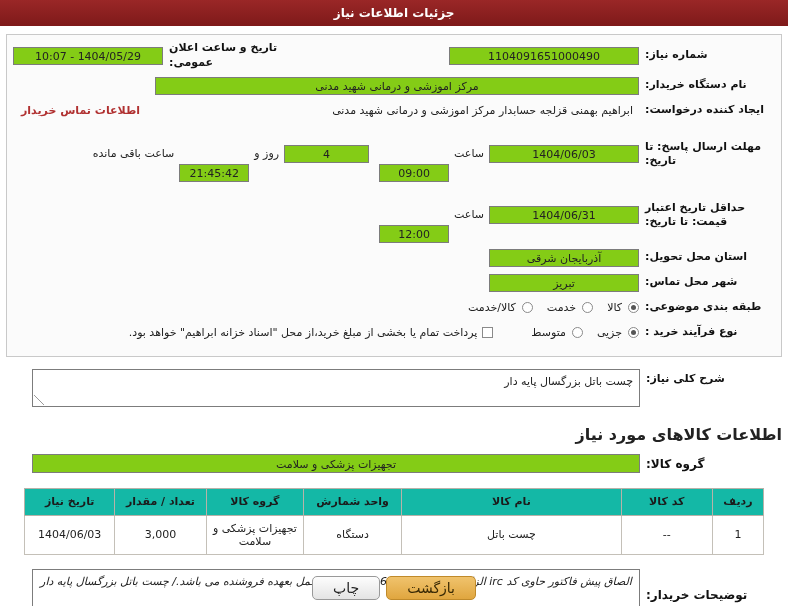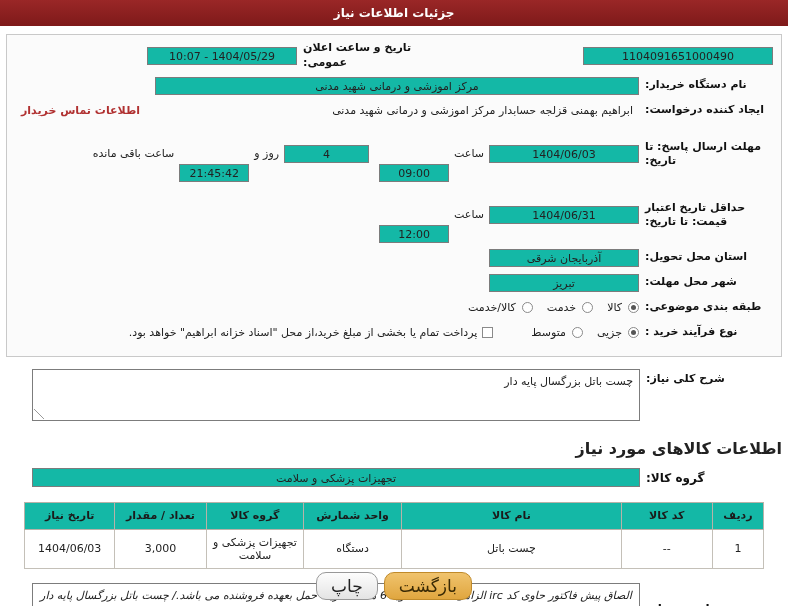--- a/index.html
+++ b/index.html
@@ -104,21 +104,21 @@
     font-weight: bold;
     font-size: 11px;
     color: #111;
     line-height: 1.35;
   }
   .lbl.two {
     line-height: 1.25;
   }
   .fld {
     border: 1px solid #7c7c7c;
-    background: #14b8a6;
+    background: #84cc16;
     height: 18px;
     line-height: 18px;
     padding: 0 5px;
     font-size: 11px;
     box-sizing: border-box;
     text-align: center;
     overflow: hidden;
     white-space: nowrap;
   }
   .gap { width: 10px; flex: 0 0 10px; }
@@ -239,26 +239,26 @@
     position: absolute;
     bottom: 6px;
     left: 0;
     width: 788px;
     display: flex;
     justify-content: center;
     gap: 6px;
     z-index: 10;
   }
   .btn {
-    font-size: 17px;
-    padding: 3px 14px;
+    font-size: 14px;
+    padding: 3px 20px;
     border: 1px solid #999;
     background: linear-gradient(#fdfdfd, #e4e4e4);
     cursor: pointer;
-    border-radius: 10px;
+    border-radius: 5px;
   }
   .btn.warn {
     background: linear-gradient(#f0c36d, #e0a63f);
     border-color: #c08a2a;
     color: #3a2a05;
   }
 </style>
 </head>
 <body>
 
@@ -267,20 +267,21 @@
 </div>
 
 <div class="wm-logo"></div>
 <div class="watermark">
   <span class="wm-a">Aria</span><span class="wm-a">Tender</span><span class="wm-red">.ir</span>
 </div>
 
 <div class="panel">
 
   <div class="row">
+    <div class="lbl">شماره نیاز:</div>
     <div class="fld w190">1104091651000490</div>
     <div style="flex:0 0 130px"></div>
     <div class="lbl" style="width:150px;flex:0 0 150px">تاریخ و ساعت اعلان عمومی:</div>
     <div class="fld w150">1404/05/29 - 10:07</div>
   </div>
 
   <div class="row">
     <div class="lbl">نام دستگاه خریدار:</div>
     <div class="fld" style="width:484px;flex:0 0 484px">مرکز اموزشی و درمانی شهید مدنی</div>
   </div>
@@ -310,21 +311,21 @@
     <div class="mini-lbl">ساعت</div>
     <div class="fld w70">12:00</div>
   </div>
 
   <div class="row">
     <div class="lbl">استان محل تحویل:</div>
     <div class="fld w150">آذربایجان شرقی</div>
   </div>
 
   <div class="row">
-    <div class="lbl">شهر محل مهلت:</div>
+    <div class="lbl">شهر محل تماس:</div>
     <div class="fld w150">تبریز</div>
   </div>
 
   <div class="row">
     <div class="lbl">طبقه بندی موضوعی:</div>
     <div class="radio-group">
       <span class="radio on"></span>
       <span class="rtxt">کالا</span>
       <span class="radio"></span>
       <span class="rtxt">خدمت</span>
@@ -344,21 +345,21 @@
     <div style="flex:0 0 28px"></div>
     <span class="chk"></span>
     <span class="mini-lbl">پرداخت تمام یا بخشی از مبلغ خرید،از محل "اسناد خزانه ابراهیم" خواهد بود.</span>
   </div>
 
 </div>
 
 <div class="panel plain" style="margin-top:6px;">
   <div class="row" style="align-items:flex-start;margin-bottom:0;">
     <div class="lbl" style="padding-top:3px;">شرح کلی نیاز:</div>
-    <div class="ta" style="width:608px;height:52px;">چست باتل  بزرگسال پایه دار</div>
+    <div class="ta" style="width:608px;height:38px;">چست باتل  بزرگسال پایه دار</div>
   </div>
 </div>
 
 <div class="section-title">اطلاعات کالاهای مورد نیاز</div>
 
 <div class="panel plain" style="margin-top:2px;">
   <div class="row" style="margin-bottom:2px;">
     <div class="lbl" style="font-size:12px;">گروه کالا:</div>
     <div class="fld" style="width:608px;flex:0 0 608px;height:19px;line-height:19px;">تجهیزات پزشکی و سلامت</div>
   </div>

